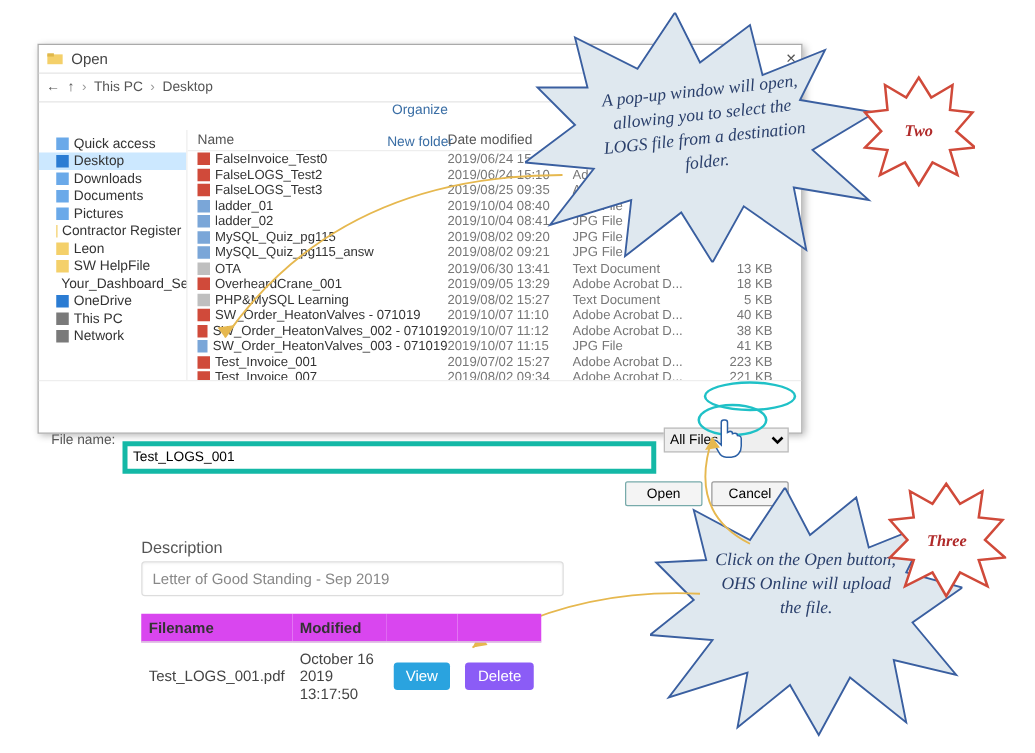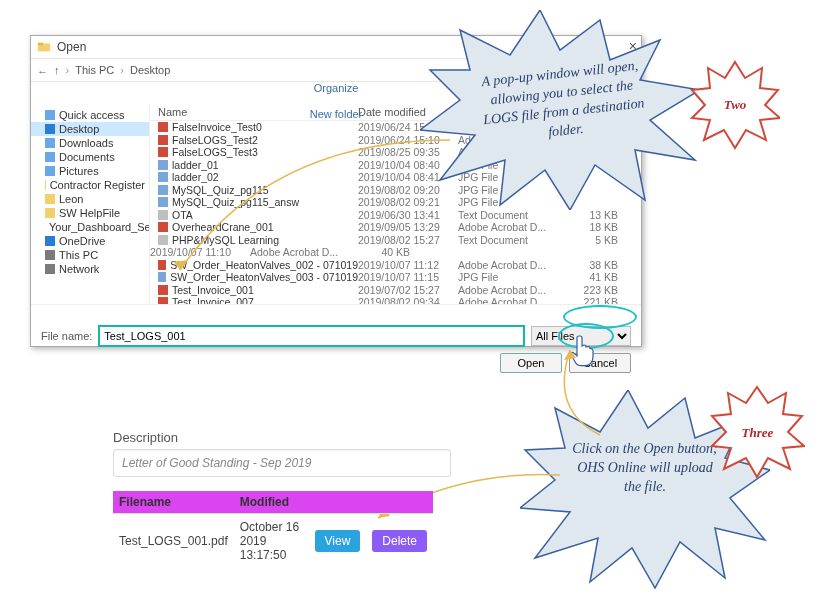--- a/index.html
+++ b/index.html
@@ -24,21 +24,21 @@
   .rows { font-size:10.5px; }
   .row { display:flex; padding:0 0; height:12.5px; line-height:12.5px; }
   .row .c1{ width:200px; padding-left:8px; white-space:nowrap; overflow:hidden; display:flex; align-items:center; gap:4px;}
   .row .c2{ width:100px; color:#777;}
   .row .c3{ width:100px; color:#777; white-space:nowrap; overflow:hidden;}
   .row .c4{ width:60px; text-align:right; color:#777; padding-right:10px;}
   .fic { width:10px;height:10px; display:inline-block;}
   .bottom { padding:20px 10px; border-top:1px solid #eee;}
   .fn-row { display:flex; align-items:center; gap:6px; font-size:11px;}
   .fn-row label{ color:#555;}
-  .fn-row input { flex:1; height:18px; border:2px solid #14b8a6; padding:0 4px; font-size:11px;}
+  .fn-row input { flex:1; height:18px; border:4px solid #14b8a6; padding:0 4px; font-size:11px;margin-top:28px;}
   .fn-row select { width:100px; height:20px; border:1px solid #bbb; font-size:11px;}
   .btns { text-align:right; margin-top:6px; }
   .btns button { width:62px; height:20px; font-size:11px; border:1px solid #999; background:#f4f4f4; border-radius:2px; margin-left:4px;}
   .btns button.open { border:1px solid #7aa; }
   .oval { position:absolute; border:2px solid #1fc1c7; border-radius:50%; }
 
   
   .star-badge { position:absolute; display:flex; align-items:center; justify-content:center; }
   .star-badge svg { position:absolute; top:0;left:0;width:100%;height:100%;}
   .star-badge span { position:relative; font-family:"Comic Sans MS","Segoe Script",cursive; font-style:italic; color:#b02a2a; font-size:13px; font-weight:bold;}
@@ -47,21 +47,21 @@
   .callout { position:absolute; }
   .callout svg { position:absolute; top:0;left:0;width:100%;height:100%;}
   .callout .txt { position:relative; font-family:"Comic Sans MS","Segoe Script",cursive; font-style:italic; color:#2a3f6b; font-size:14px; line-height:1.35; text-align:center;}
 
   
   .hand { position:absolute; width:30px; height:34px; }
 
   
   .form-section { position:absolute; left:113px; top:430px; width:330px; }
   .form-section .lbl { font-size:13px; color:#555; margin-bottom:4px;}
-  .form-section .desc-input { width:320px; height:26px; border:1px solid #ddd; border-radius:3px; padding:0 8px; font-size:12px; color:#888; box-shadow:inset 0 1px 2px rgba(0,0,0,0.06);font-style:italic;}
+  .form-section .desc-input { width:320px; height:26px; border:1px solid #ddd; border-radius:3px; padding:0 8px; font-size:12px; color:#888; box-shadow:inset 0 1px 2px rgba(0,0,0,0.06);}
   table.ft { margin-top:14px; border-collapse:collapse; width:320px; font-size:12px;}
   table.ft th { text-align:left; font-weight:bold; color:#333; padding:4px 6px; border-bottom:1px solid #ddd; background:#d946ef;}
   table.ft td { padding:6px 6px; color:#444;}
   .btn-view { background:#2aa3df; color:#fff; border:none; border-radius:3px; padding:4px 10px; font-size:12px;}
   .btn-del  { background:#8b5cf6; color:#fff; border:none; border-radius:3px; padding:4px 10px; font-size:12px;}
 
   svg.arrow { position:absolute; overflow:visible; pointer-events:none;}
 </style>
 </head>
 <body>
@@ -230,20 +230,24 @@
           <div class="row">
             <div class="c1">
               <span class="fic" style="background:#bfbfbf"></span>
               <span>PHP&amp;MySQL Learning</span>
             </div>
             <div class="c2">2019/08/02 15:27</div>
             <div class="c3">Text Document</div>
             <div class="c4">5 KB</div>
           </div>
           <div class="row">
+            <div class="c1">
+              <span class="fic" style="background:#d04a3a"></span>
+              <span>SW_Order_HeatonValves - 071019</span>
+            </div>
             <div class="c2">2019/10/07 11:10</div>
             <div class="c3">Adobe Acrobat D...</div>
             <div class="c4">40 KB</div>
           </div>
           <div class="row">
             <div class="c1">
               <span class="fic" style="background:#d04a3a"></span>
               <span>SW_Order_HeatonValves_002 - 071019</span>
             </div>
             <div class="c2">2019/10/07 11:12</div>

